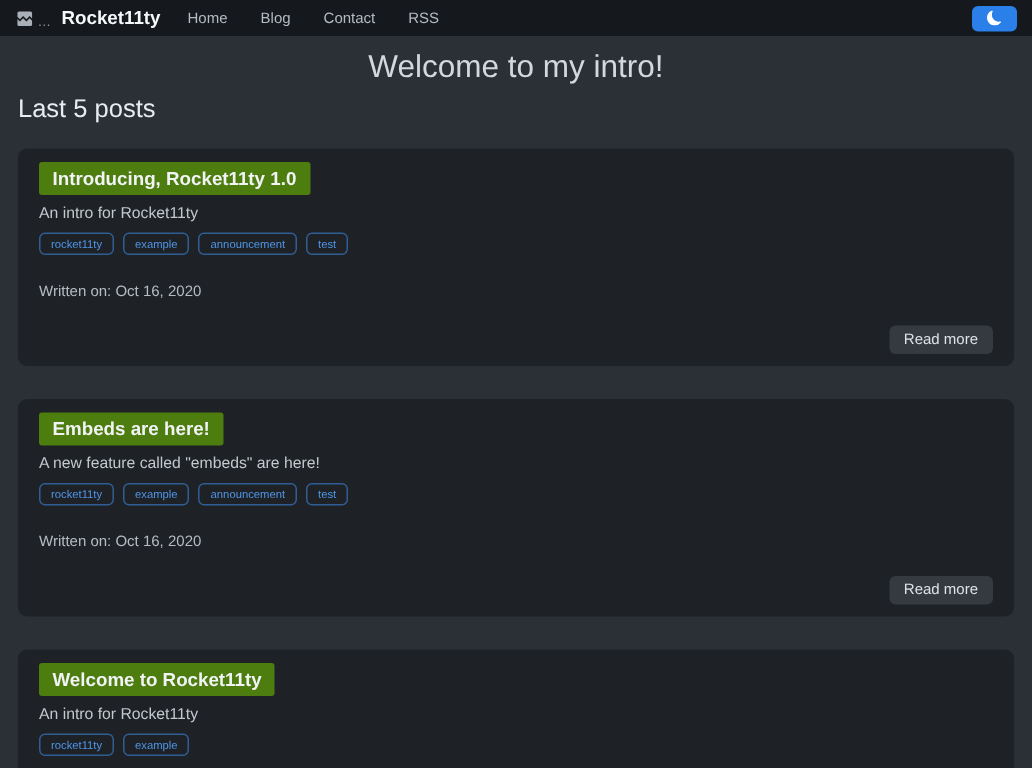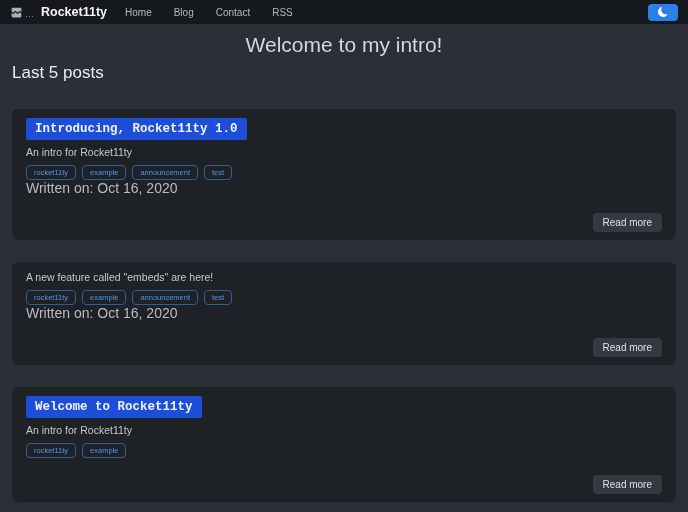--- a/index.html
+++ b/index.html
@@ -36,61 +36,60 @@
     color: #d3d8dd;
     font-size: 21px; font-weight: 500;
     margin: 9px 0 4px;
   }
 
   
   .container { padding: 0 12px; }
   .section-title {
     color: #e9ecef;
     font-size: 17px; font-weight: 500;
-    margin: 6px 0 26px;
+    margin: 6px 0 16px;
   }
 
   .card {
     background: #1e2227;
     border-radius: 6px;
     padding: 9px 14px 8px;
     margin-bottom: 22px;
   }
   .post-title {
     display: inline-block;
-    background: #1d4ed8;
+    background: #4d7c0f;
     color: #f1f3f5;
     font-size: 12.5px; font-weight: 600;
     padding: 4px 9px;
     border-radius: 2px;
     margin-bottom: 6px;
     text-decoration: none;
     cursor: pointer;
-    font-family: Liberation Mono, monospace;
   }
   .post-desc {
     color: #c3c8cd;
     font-size: 10.5px;
     margin: 0 0 7px;
   }
   .tags { display: flex; gap: 6px; }
   .tag {
     font-size: 7.5px;
     color: #4f96e8;
     border: 1px solid #2f5e94;
     border-radius: 4px;
     padding: 2px 7px;
     text-decoration: none;
     cursor: pointer;
     background: transparent;
   }
   .written {
     color: #b6bcc2;
-    font-size: 14px;
-    margin-top: 0;
+    font-size: 10px;
+    margin-top: 19px;
   }
   .card-actions { text-align: right; margin-top: 16px; }
   .read-more {
     background: #343a40;
     color: #dee2e6;
     font-size: 10px;
     border: none; border-radius: 4px;
     padding: 4px 10px;
     cursor: pointer;
   }
@@ -137,20 +136,21 @@
       <a class="tag">announcement</a>
       <a class="tag">test</a>
     </div>
     <p class="written">Written on: Oct 16, 2020</p>
     <div class="card-actions">
       <button class="read-more">Read more</button>
     </div>
   </article>
 
   <article class="card">
+    <a class="post-title">Embeds are here!</a>
     <p class="post-desc">A new feature called "embeds" are here!</p>
     <div class="tags">
       <a class="tag">rocket11ty</a>
       <a class="tag">example</a>
       <a class="tag">announcement</a>
       <a class="tag">test</a>
     </div>
     <p class="written">Written on: Oct 16, 2020</p>
     <div class="card-actions">
       <button class="read-more">Read more</button>

